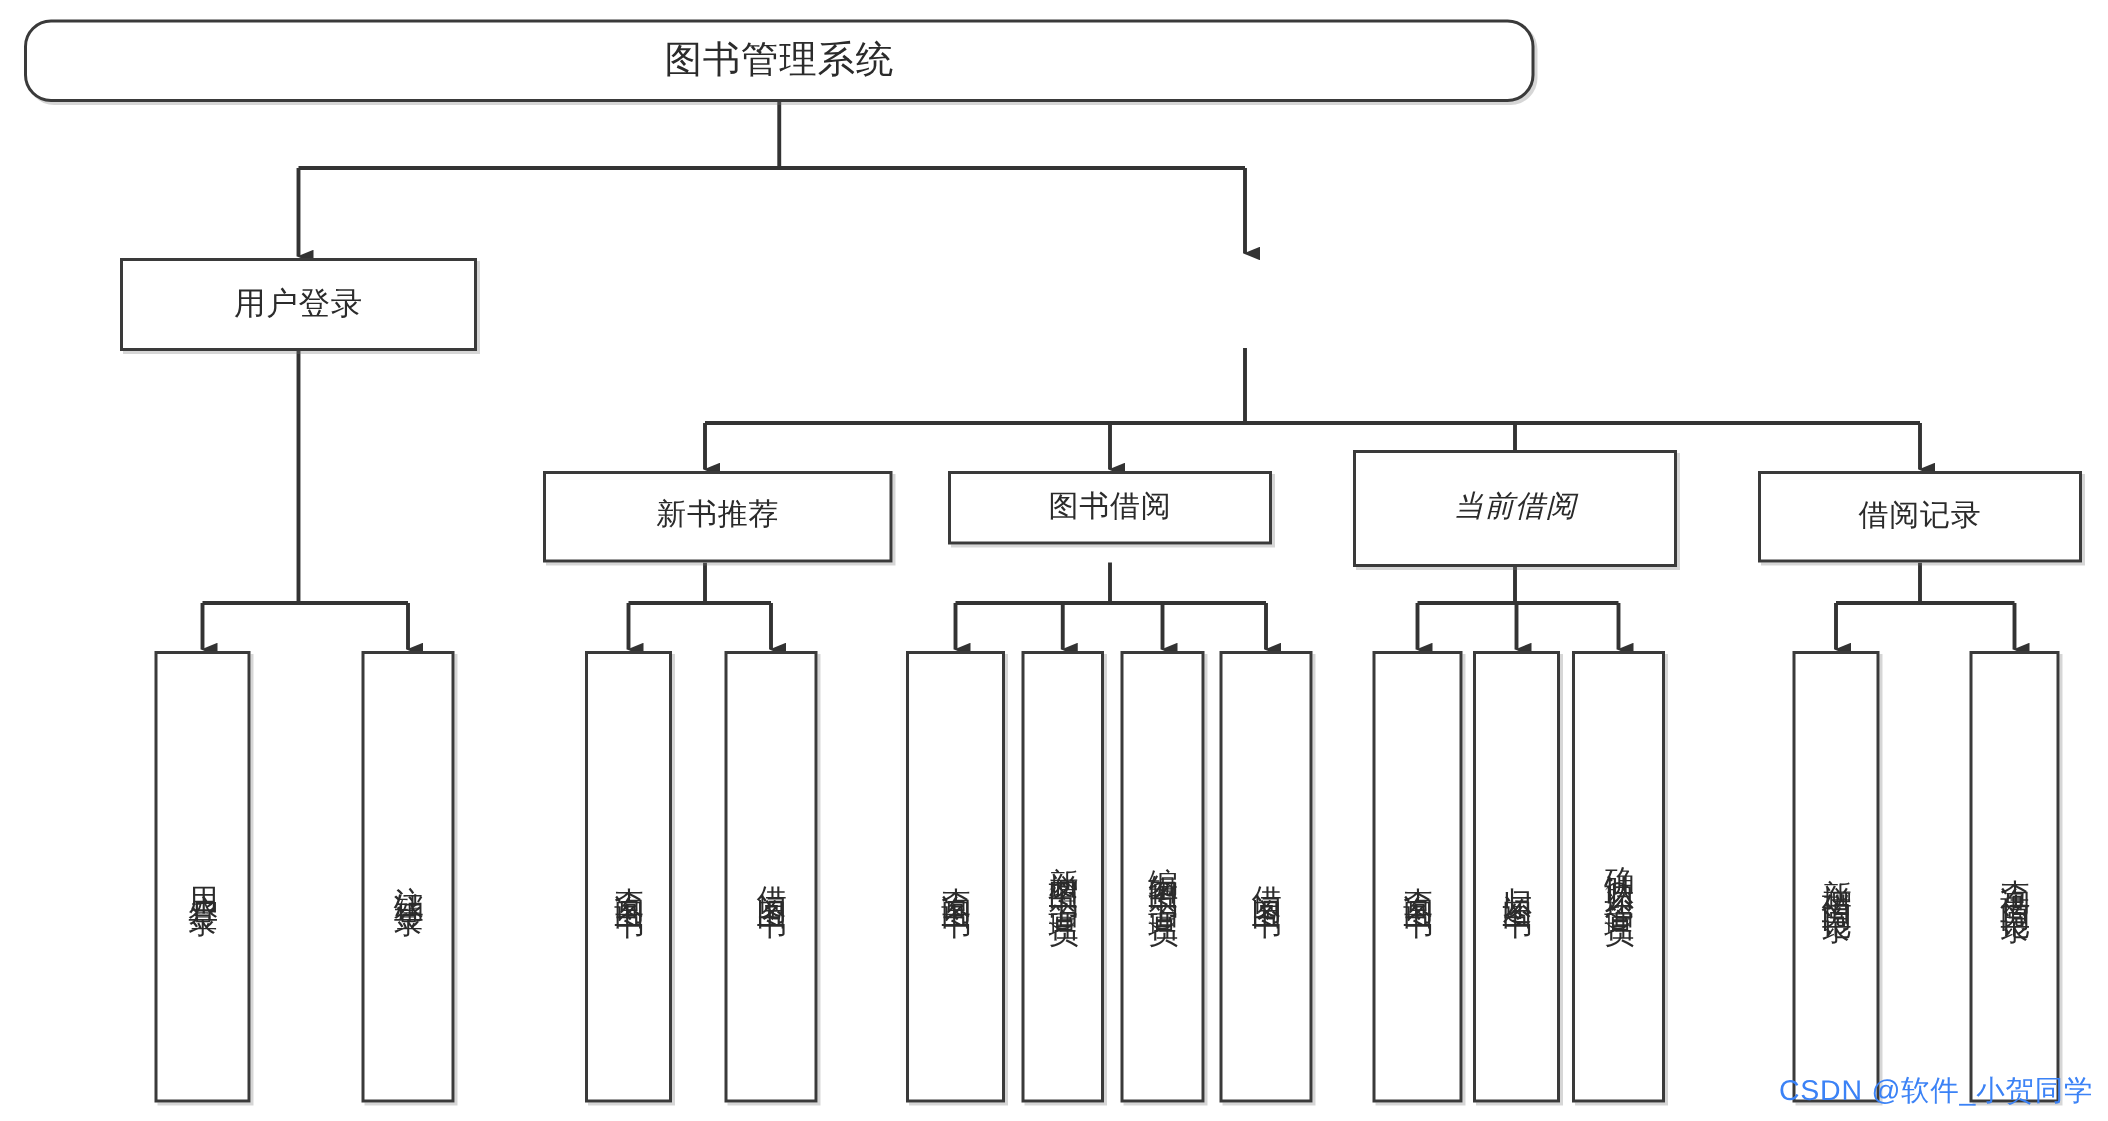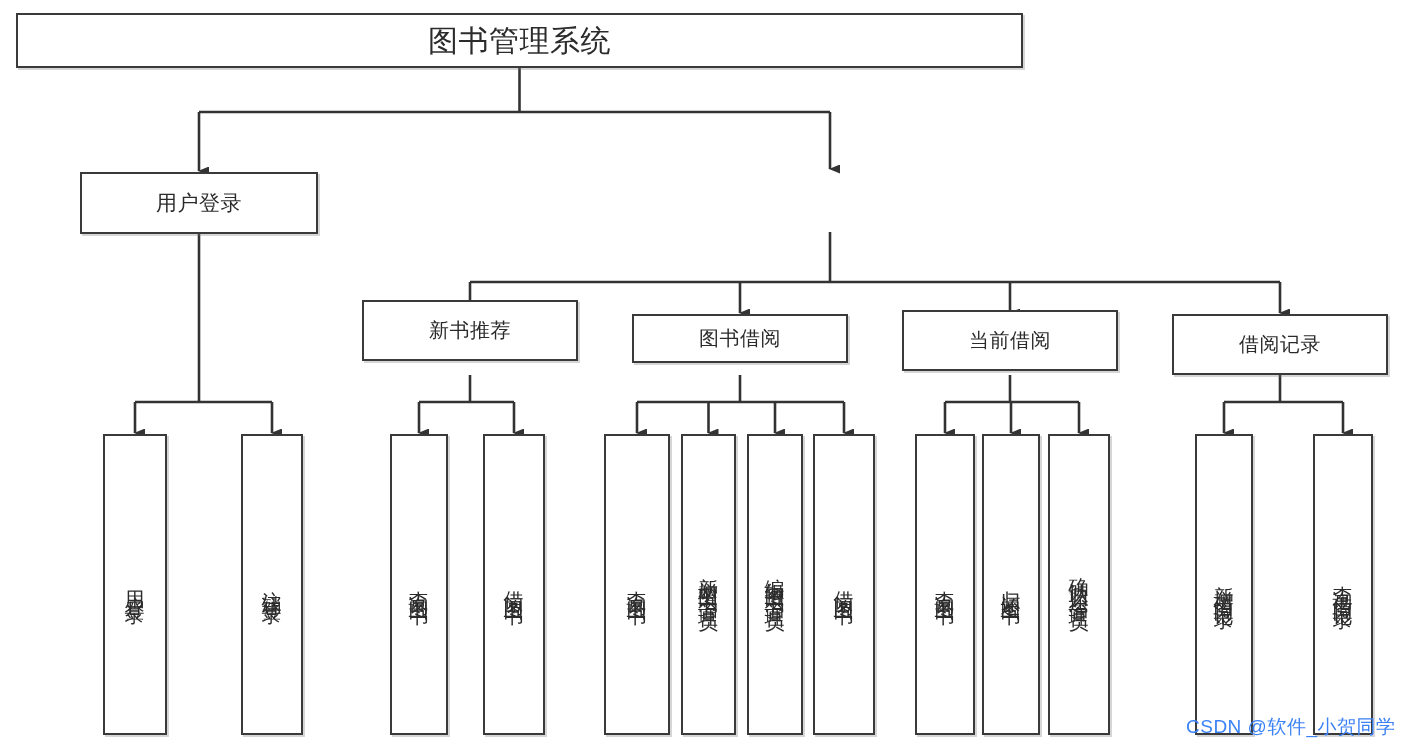--- a/index.html
+++ b/index.html
@@ -33,21 +33,21 @@
     align-items: center;
     justify-content: center;
     text-align: center;
     box-shadow: 2px 2px 0 rgba(120,120,120,0.30);
   }
   .node .label {
     display: block;
     letter-spacing: 0.5px;
     line-height: 1.18;
   }
-  .node.root    { font-size: 30px; }
+  .node.root    { font-size: 25px; border-radius: 18px; }
   .node.level1  { font-size: 21px; }
   .node.level2  { font-size: 20px; }
   .node.leaf    { font-size: 20px; }
   
   .node.leaf .label {
     writing-mode: vertical-rl;
     text-orientation: upright;
     letter-spacing: 5px;
     line-height: 1.0;
     max-height: 100%;
@@ -112,27 +112,27 @@
   </svg>
 
   <div class="node root" style="left: 16px; top: 13px; width: 1007px; height: 55px;">
     <span class="label">图书管理系统</span>
   </div>
 
   <div class="node level1" style="left: 80px; top: 172px; width: 238px; height: 62px;">
     <span class="label">用户登录</span>
   </div>
 
-  <div class="node level2" style="left: 362px; top: 300px; width: 216px; height: 61px;">
+  <div class="node level2" style="left: 362px; top: 314px; width: 233px; height: 61px; font-family: Liberation Mono, monospace;">
     <span class="label">新书推荐</span>
   </div>
   <div class="node level2" style="left: 632px; top: 314px; width: 216px; height: 49px;">
     <span class="label">图书借阅</span>
   </div>
-  <div class="node level2" style="left: 902px; top: 310px; width: 216px; height: 61px;">
+  <div class="node level2" style="left: 902px; top: 300px; width: 216px; height: 78px; font-style: italic;">
     <span class="label">当前借阅</span>
   </div>
   <div class="node level2" style="left: 1172px; top: 314px; width: 216px; height: 61px;">
     <span class="label">借阅记录</span>
   </div>
 
   <div class="node leaf" style="left: 103px; top: 434px; width: 64px; height: 301px;">
     <span class="label">用户登录</span>
   </div>
   <div class="node leaf" style="left: 241px; top: 434px; width: 62px; height: 301px;">

